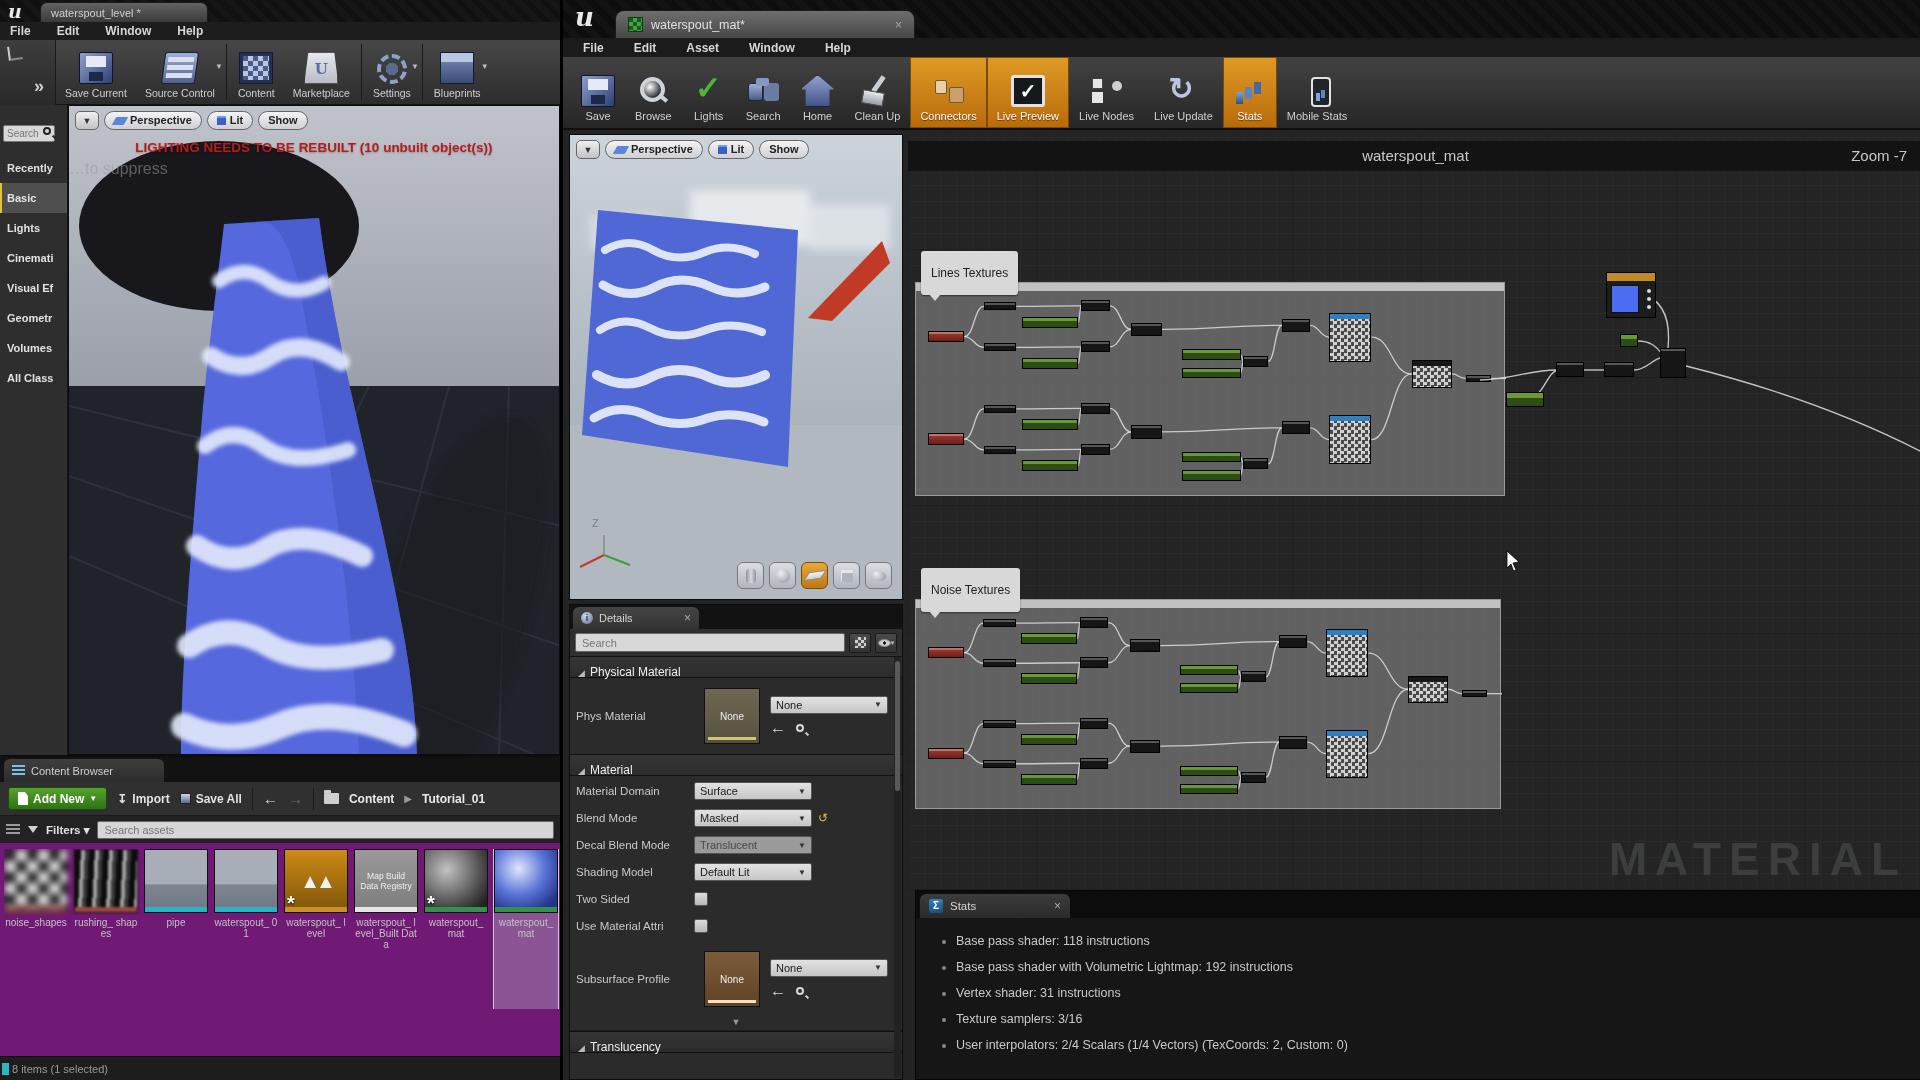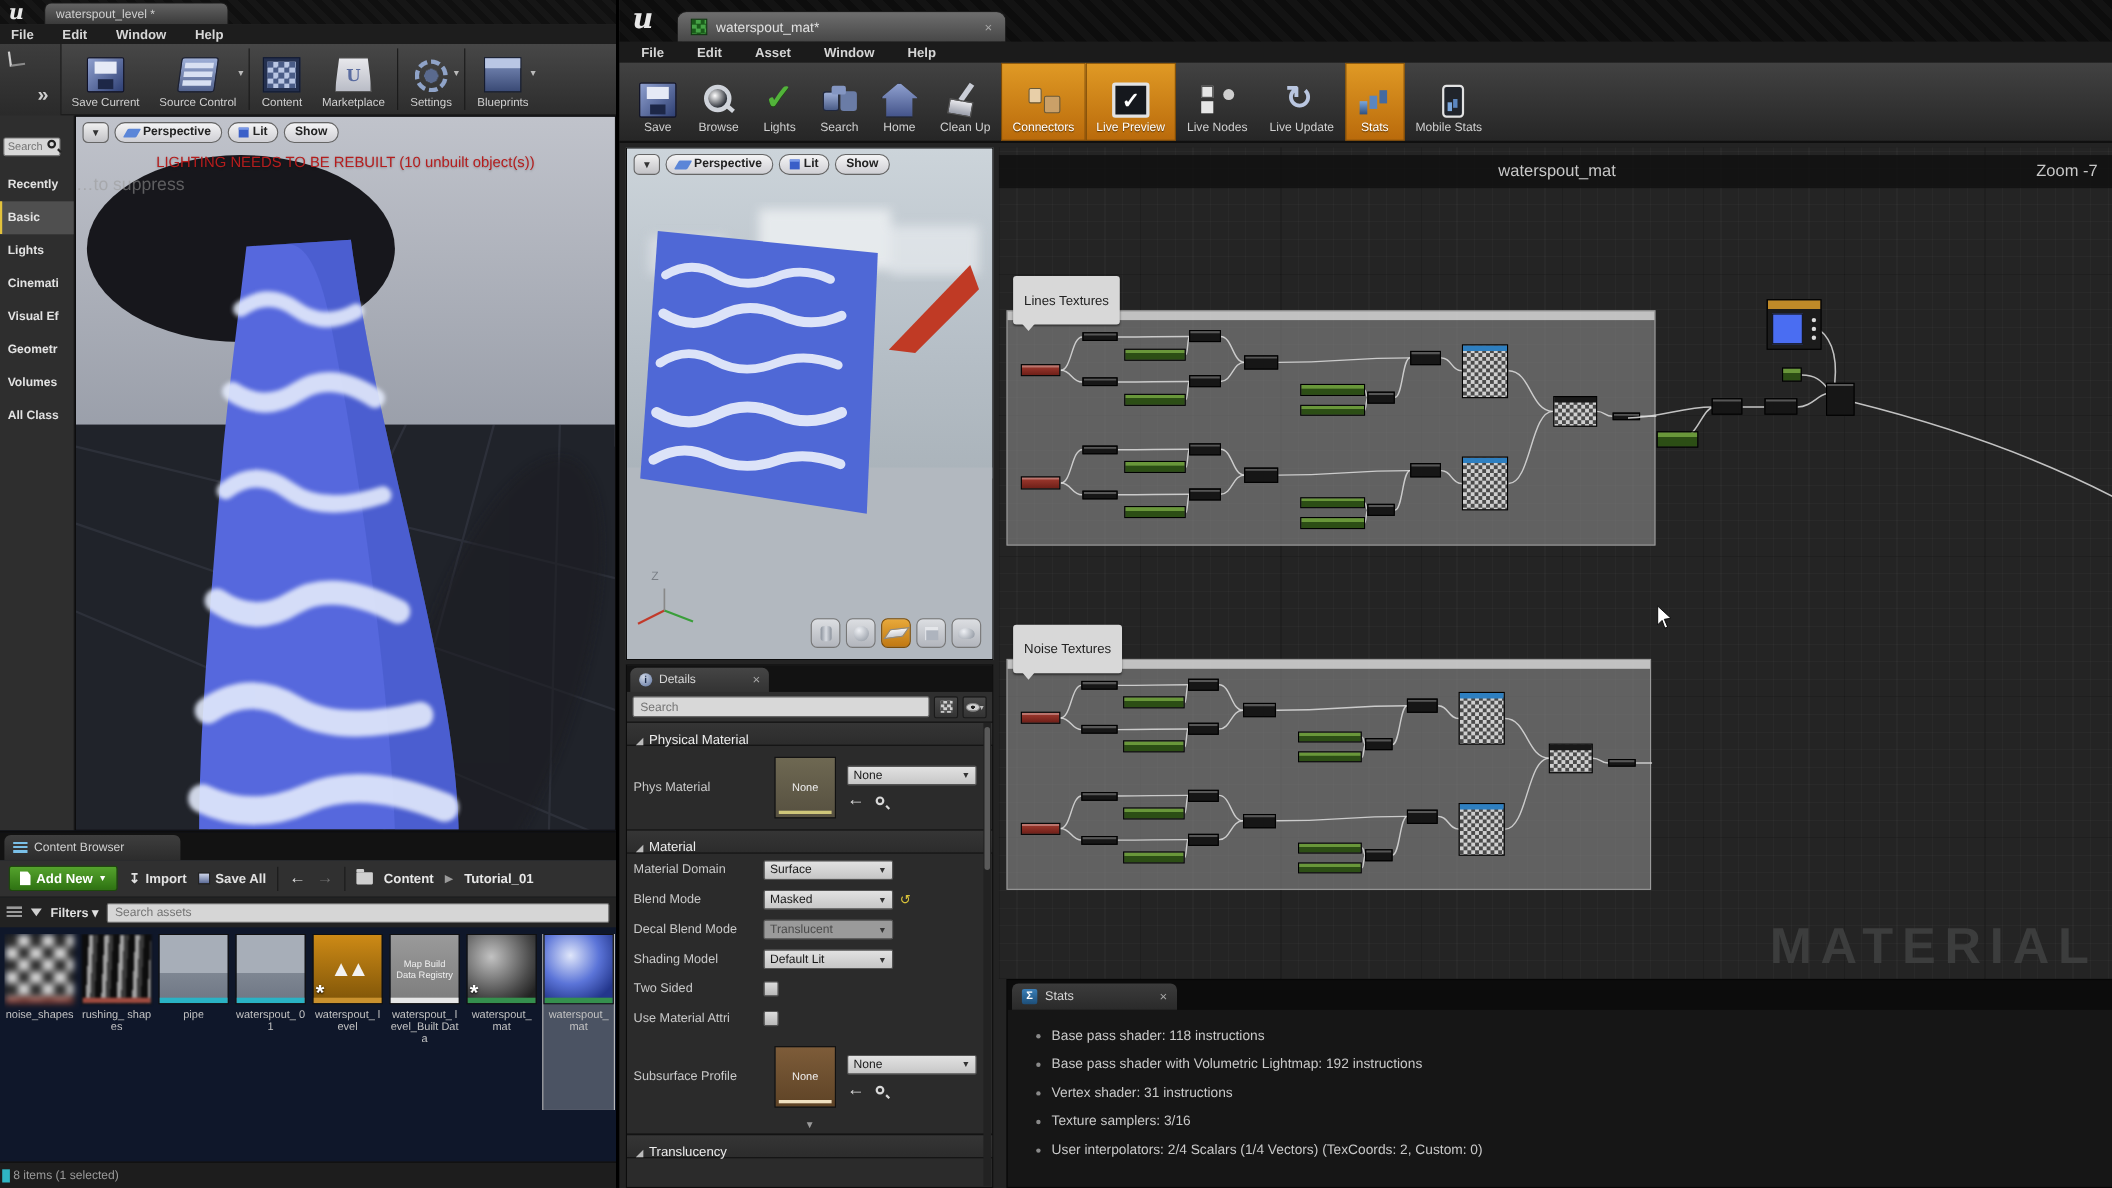--- a/index.html
+++ b/index.html
@@ -66,25 +66,25 @@
   .mode-list{position:absolute;top:48px;left:0;width:100%;}
   .mode-item.selected{background:#4f4f4f;box-shadow:inset 2px 0 0 #e3c23c;}
 
   
   .lv-viewport{position:absolute;left:68px;top:105px;width:492px;height:650px;background:#23252c;overflow:hidden;border:1px solid #0c0c0c;}
   .vp-buttons{position:absolute;left:6px;top:5px;display:flex;gap:5px;z-index:5;}
   .vp-caret{width:24px;height:19px;background:linear-gradient(#f0f0f0,#c2c2c6);border:1px solid #666;border-radius:5px;color:#333;font-size:9px;text-align:center;line-height:19px;}
   .vp-pill{height:19px;background:linear-gradient(#f4f4f5,#cfcfd4);border:1px solid #666;border-radius:10px;color:#222;font-size:11px;font-weight:bold;line-height:17px;padding:0 9px;display:flex;align-items:center;gap:4px;}
   .pickon{width:12px;height:8px;background:#5b86d8;transform:skewX(-30deg);border-radius:1px;}
   .litcube{width:9px;height:9px;background:#3a5fc8;border-top:2px solid #7a9ae8;}
-  .vp-warning{position:absolute;left:0;right:0;top:34px;text-align:center;color:#b51d1d;font-weight:normal;font-size:13.5px;z-index:5;text-shadow:0 1px 2px rgba(0,0,0,.25);}
+  .vp-warning{position:absolute;left:0;right:0;top:34px;text-align:center;color:#b51d1d;font-weight:bold;font-size:13.5px;z-index:5;text-shadow:0 1px 2px rgba(0,0,0,.25);}
   .vp-hint{position:absolute;left:0;right:0;top:54px;text-align:left;color:#9a9a9a;font-size:16px;opacity:.55;z-index:5;}
 
   
-  .content-browser{position:absolute;left:0;top:755px;width:560px;height:325px;background:#0f172a;border-top:2px solid #0d0d0d;}
+  .content-browser{position:absolute;left:0;top:755px;width:560px;height:325px;background:#701a75;border-top:2px solid #0d0d0d;}
   .cb-tabrow{position:absolute;left:0;top:0;width:100%;height:25px;background:#121212;}
   .cb-tab{position:absolute;left:4px;top:2px;width:160px;height:23px;background:linear-gradient(#3e3e3e,#2c2c2c);border-radius:6px 6px 0 0;display:flex;align-items:center;gap:6px;padding:0 8px;color:#cfcfcf;font-size:11px;}
   .cb-tab-icon{width:13px;height:11px;background:repeating-linear-gradient(#7ac0e8 0 2px,transparent 2px 4px);}
   .cb-toolbar{position:absolute;left:0;top:25px;width:100%;height:34px;background:#303030;display:flex;align-items:center;gap:10px;padding:0 8px;border-bottom:1px solid #191919;}
   .addnew-btn{height:23px;background:linear-gradient(#55a32d,#2e7212);border:1px solid #1c4a0a;border-radius:3px;color:#fff;font-size:12px;font-weight:bold;display:flex;align-items:center;gap:5px;padding:0 9px;}
   .page-ico{width:10px;height:13px;background:#fff;clip-path:polygon(0 0,70% 0,100% 30%,100% 100%,0 100%);}
   .cb-act{color:#e2e2e2;font-size:12px;font-weight:bold;display:flex;align-items:center;gap:5px;}
   .cb-sep{width:1px;height:22px;background:#1a1a1a;}
   .nav-arrow{font-size:15px;font-weight:bold;}
   .folder-ico{width:15px;height:11px;background:#cfcfcf;border-radius:1px;position:relative;}

